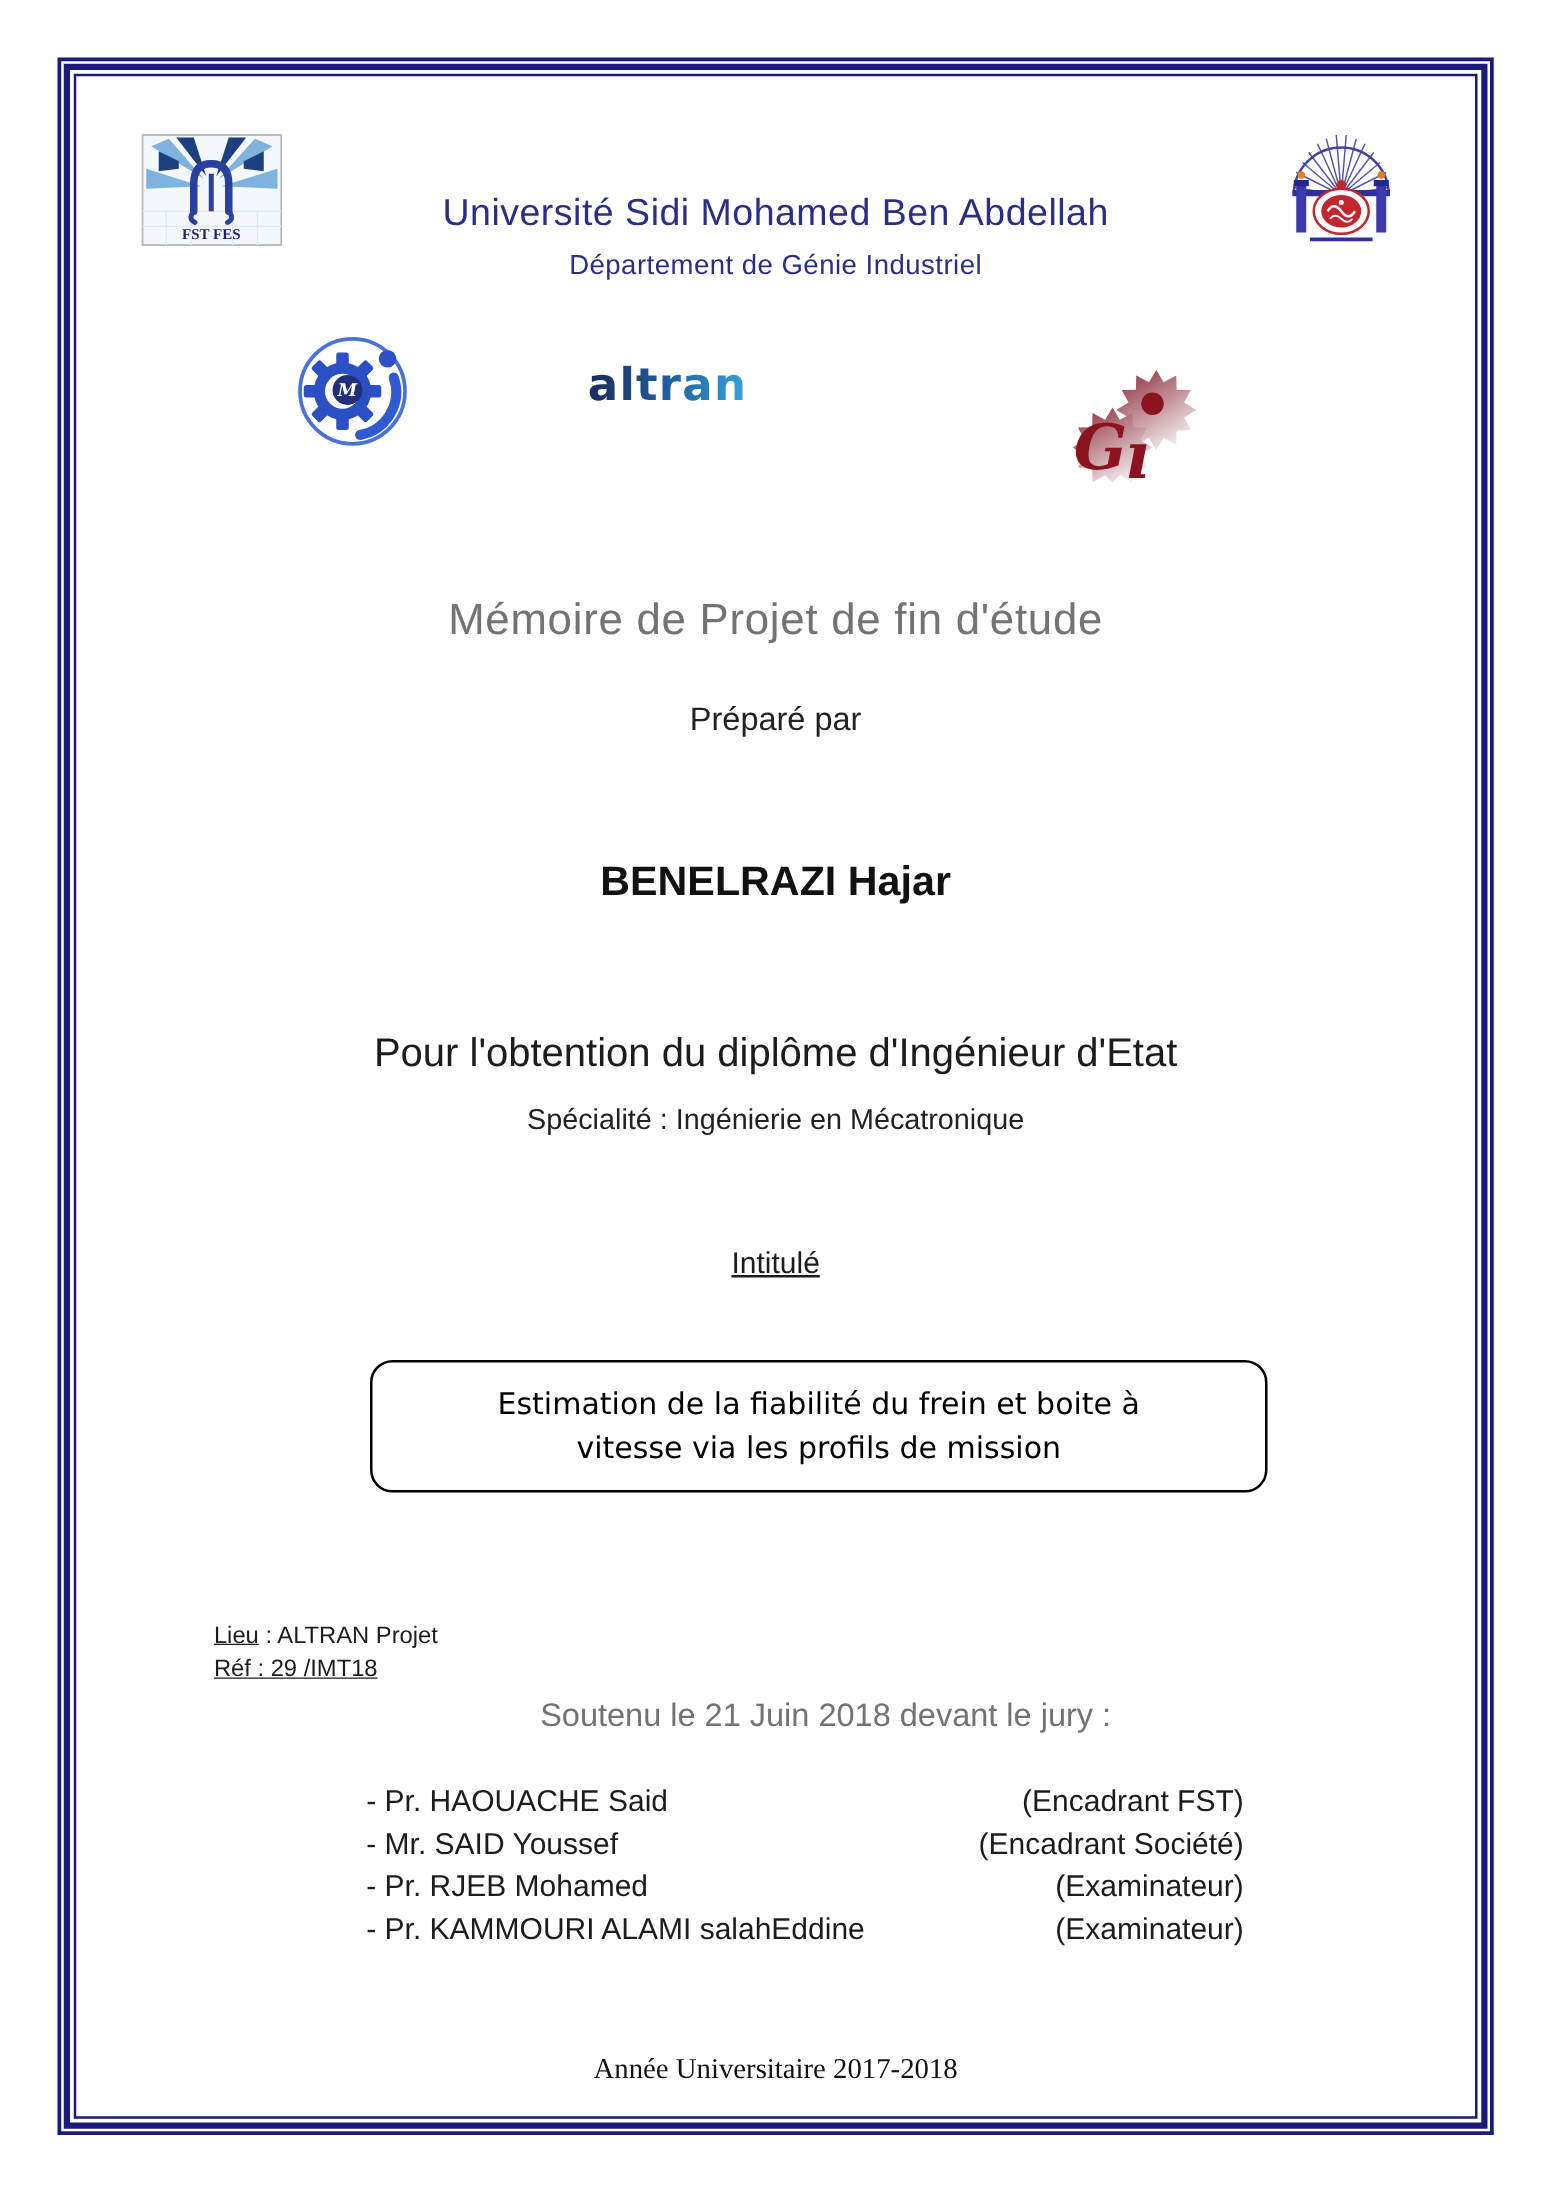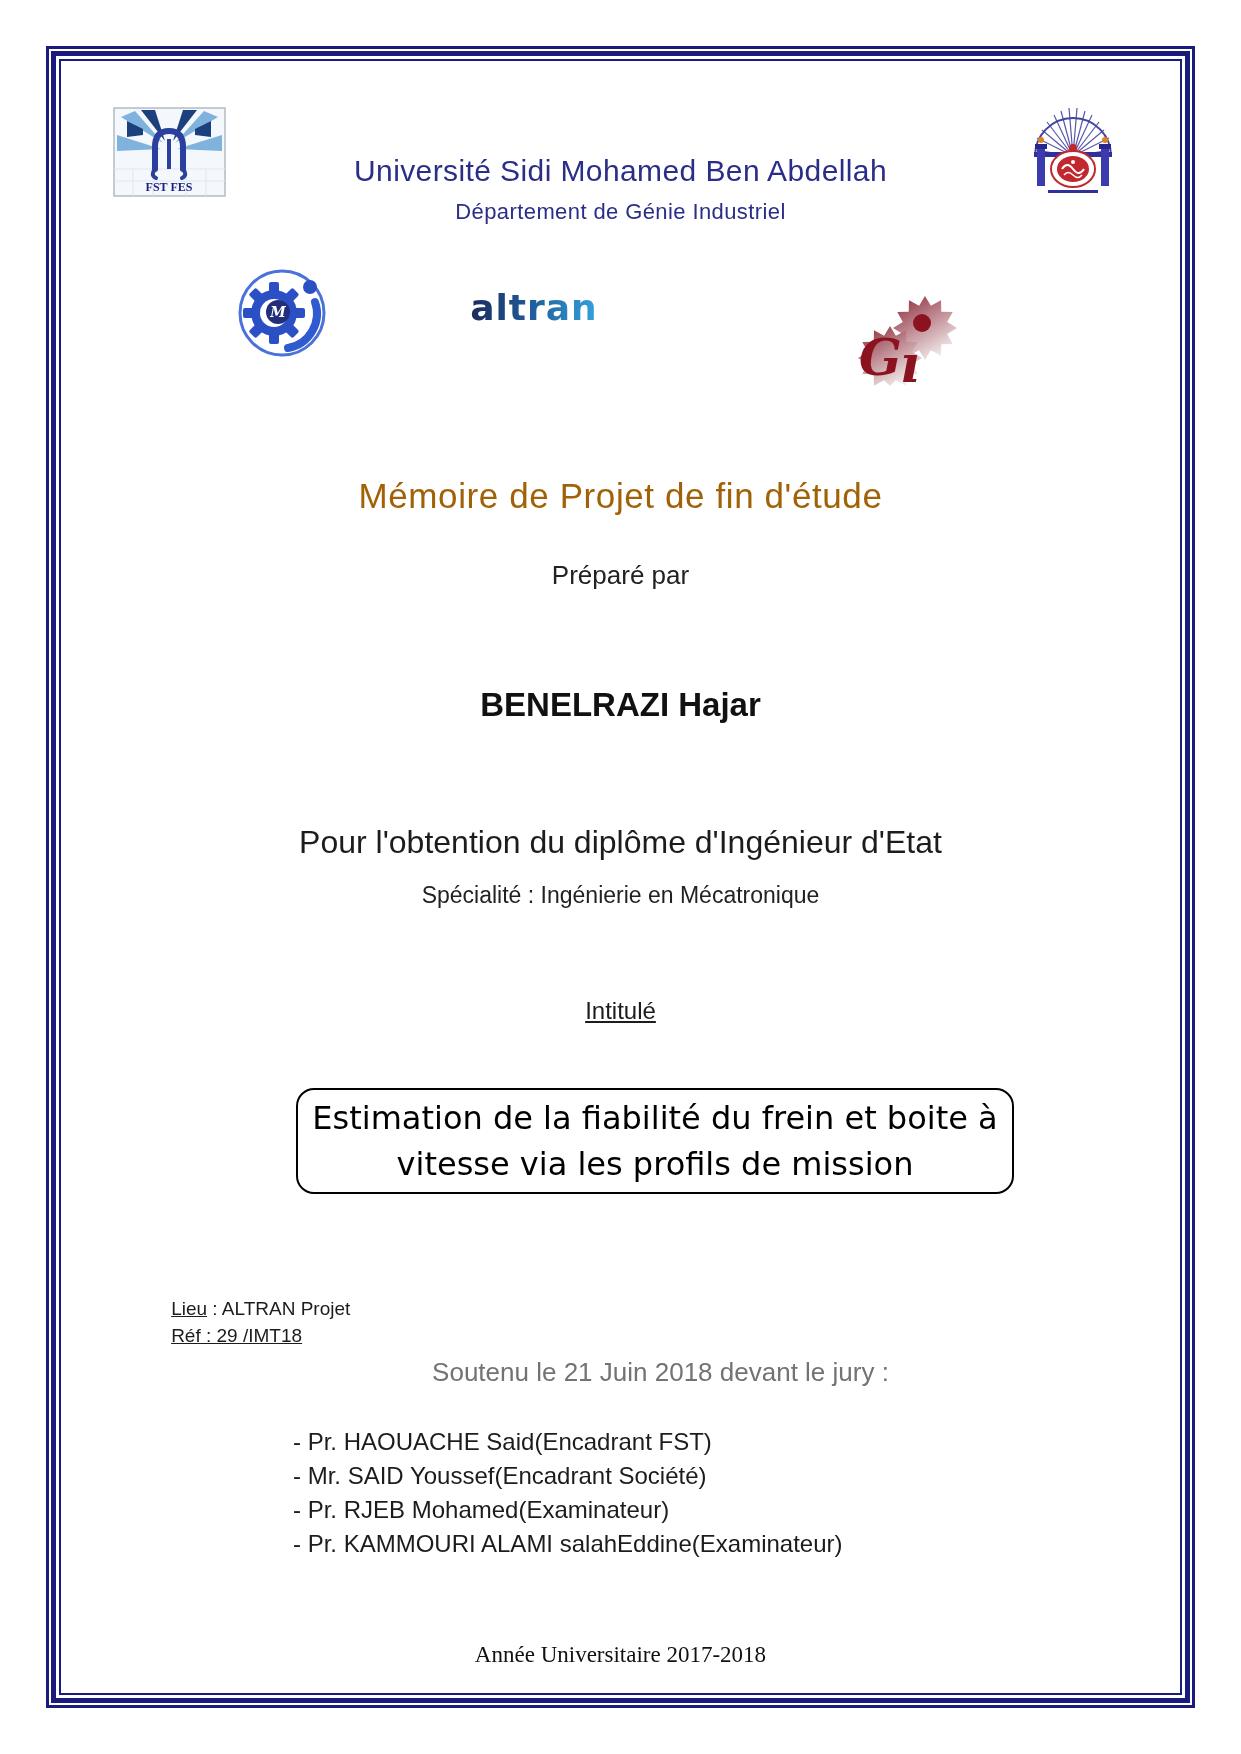--- a/index.html
+++ b/index.html
@@ -11,43 +11,43 @@
   .frame3{position:absolute;inset:3px;border:2px solid #1b1b7e;}
 
   .abs{position:absolute;}
   .centered{left:0;width:1241px;text-align:center;}
 
   .hdr{color:#2b2e87;letter-spacing:.4px;}
   .hdr-1{top:128px;font-size:30px;margin-top:26px;}
   .hdr-2{top:166px;font-size:26px;}
   .hdr-3{top:199px;font-size:22px;}
 
-  .doc-type{top:476px;font-size:35px;color:#a16207;letter-spacing:.6px;}
+  .doc-type{top:476px;font-size:35px;color:#737373;letter-spacing:.6px;}
   .prepared{top:560px;font-size:26px;color:#222;}
   .author{top:686px;font-size:33px;font-weight:bold;color:#111;}
   .degree{top:824px;font-size:32px;color:#1c1c1c;}
   .specialty{top:882px;font-size:23px;color:#222;}
   .intitule{top:997px;font-size:24px;color:#1c1c1c;}
   .intitule span{text-decoration:underline;}
 
   .title-box{top:1088px;left:296px;width:714px;height:102px;
              border:2px solid #000;border-radius:18px;background:#fff;
              display:flex;flex-direction:column;justify-content:center;
              text-align:center;font-family:"DejaVu Sans",sans-serif;
-             font-size:32px;line-height:1.45;color:#000;}
+             font-size:24px;line-height:1.45;color:#000;}
 
   .kv{left:150px;font-size:19px;color:#1c1c1c;white-space:pre-wrap;}
   .kv-lieu{top:1276px;}
   .kv-ref{top:1303px;}
   .u{text-decoration:underline;}
 
   .defense{top:1357px;font-size:26px;color:#737373;padding-left:40px;}
 
   .jury{top:1428px;left:293px;width:702px;}
-  .jury-row{display:flex;height:34px;
+  .jury-row{display:flex;justify-content:space-between;height:34px;
             font-size:24px;color:#1c1c1c;}
   .jury-role{text-align:right;}
 
   .footer{top:1642px;font-size:23px;color:#111;
           font-family:"Liberation Serif",serif;}
 
   .logo{position:absolute;}
   svg text{user-select:none;}
 </style>
 </head>

